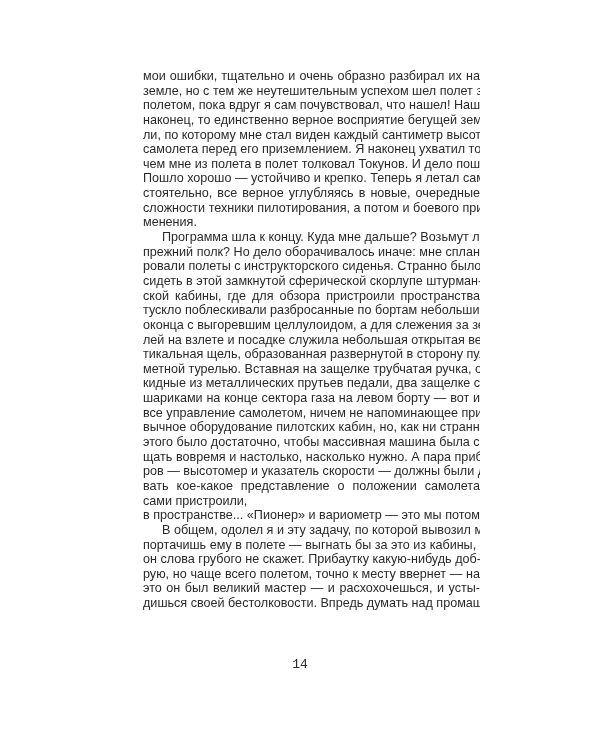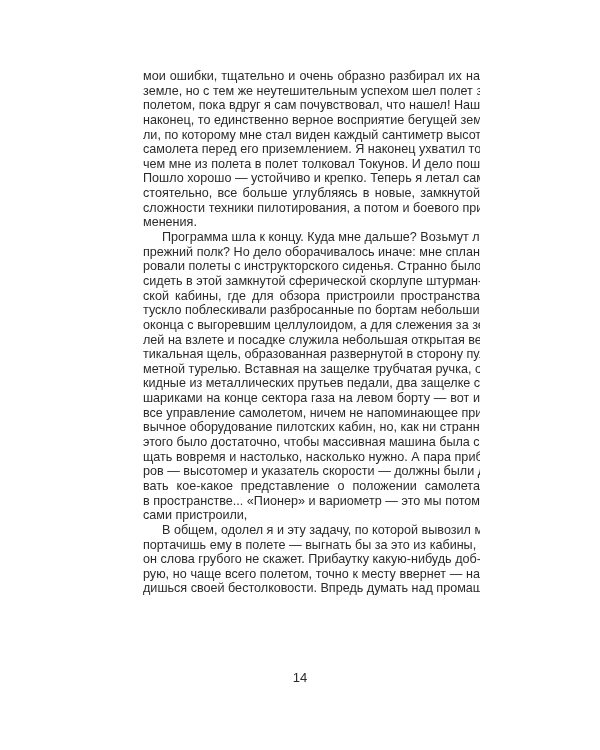--- a/index.html
+++ b/index.html
@@ -26,62 +26,62 @@
     text-align-last: justify;
     overflow: hidden;
   }
   .line.indent { padding-left: 19px; }
   .line.last { text-align-last: left; }
   .page-number {
     position: absolute;
     left: 0; width: 600px;
     top: 657px;
     text-align: center;
-    font-family: Liberation Sans, sans-serif;
+    font-family: Liberation Mono, monospace;
     font-size: 13px;
     color: #2a2a2a;
-    margin-top: 13px;
   }
 </style>
 </head>
 <body>
 
 <div class="page">
   <div class="text-column" id="text-column">
       <span class="line">мои ошибки, тщательно и очень образно разбирал их на</span>
       <span class="line">земле, но с тем же неутешительным успехом шел полет за</span>
       <span class="line">полетом, пока вдруг я сам почувствовал, что нашел! Нашел,</span>
       <span class="line">наконец, то единственно верное восприятие бегущей зем-</span>
       <span class="line">ли, по которому мне стал виден каждый сантиметр высоты</span>
       <span class="line">самолета перед его приземлением. Я наконец ухватил то, о</span>
       <span class="line">чем мне из полета в полет толковал Токунов. И дело пошло.</span>
       <span class="line">Пошло хорошо — устойчиво и крепко. Теперь я летал само-</span>
-      <span class="line">стоятельно, все больше углубляясь в новые, замкнутой</span>
+      <span class="line">стоятельно, все верное углубляясь в новые, очередные</span>
       <span class="line">сложности техники пилотирования, а потом и боевого при-</span>
       <span class="line last">менения.</span>
       <span class="line indent">Программа шла к концу. Куда мне дальше? Возьмут ли в</span>
       <span class="line">прежний полк? Но дело оборачивалось иначе: мне сплани-</span>
       <span class="line">ровали полеты с инструкторского сиденья. Странно было</span>
       <span class="line">сидеть в этой замкнутой сферической скорлупе штурман-</span>
       <span class="line">ской кабины, где для обзора пристроили пространства</span>
       <span class="line">тускло поблескивали разбросанные по бортам небольшие</span>
       <span class="line">оконца с выгоревшим целлулоидом, а для слежения за зем-</span>
       <span class="line">лей на взлете и посадке служила небольшая открытая вер-</span>
       <span class="line">тикальная щель, образованная развернутой в сторону пуле-</span>
       <span class="line">метной турелью. Вставная на защелке трубчатая ручка, от-</span>
       <span class="line">кидные из металлических прутьев педали, два защелке с</span>
       <span class="line">шариками на конце сектора газа на левом борту — вот и</span>
       <span class="line">все управление самолетом, ничем не напоминающее при-</span>
       <span class="line">вычное оборудование пилотских кабин, но, как ни странно,</span>
       <span class="line">этого было достаточно, чтобы массивная машина была со-</span>
       <span class="line">щать вовремя и настолько, насколько нужно. А пара прибо-</span>
       <span class="line">ров — высотомер и указатель скорости — должны были да-</span>
       <span class="line">вать кое-какое представление о положении самолета</span>
+      <span class="line last">сами пристроили,</span>
       <span class="line">в пространстве... «Пионер» и вариометр — это мы потом</span>
-      <span class="line last">сами пристроили,</span>
       <span class="line indent">В общем, одолел я и эту задачу, по которой вывозил ме-</span>
       <span class="line">портачишь ему в полете — выгнать бы за это из кабины, а</span>
       <span class="line">он слова грубого не скажет. Прибаутку какую-нибудь доб-</span>
       <span class="line">рую, но чаще всего полетом, точно к месту ввернет — на</span>
+      <span class="line">это он был великий мастер — и расхохочешься, и усты-</span>
       <span class="line">дишься своей бестолковости. Впредь думать над промаш-</span>
     </div>
   <div class="page-number">14</div>
 </div>
 
 </body></html>

